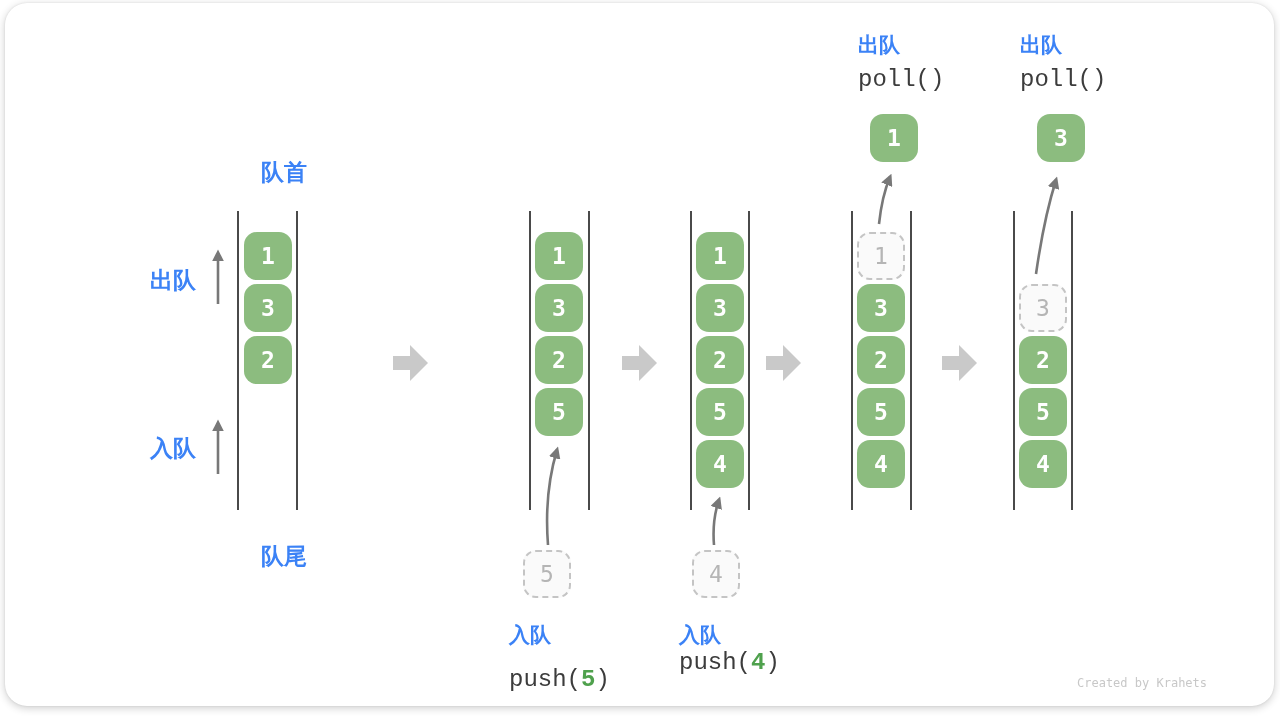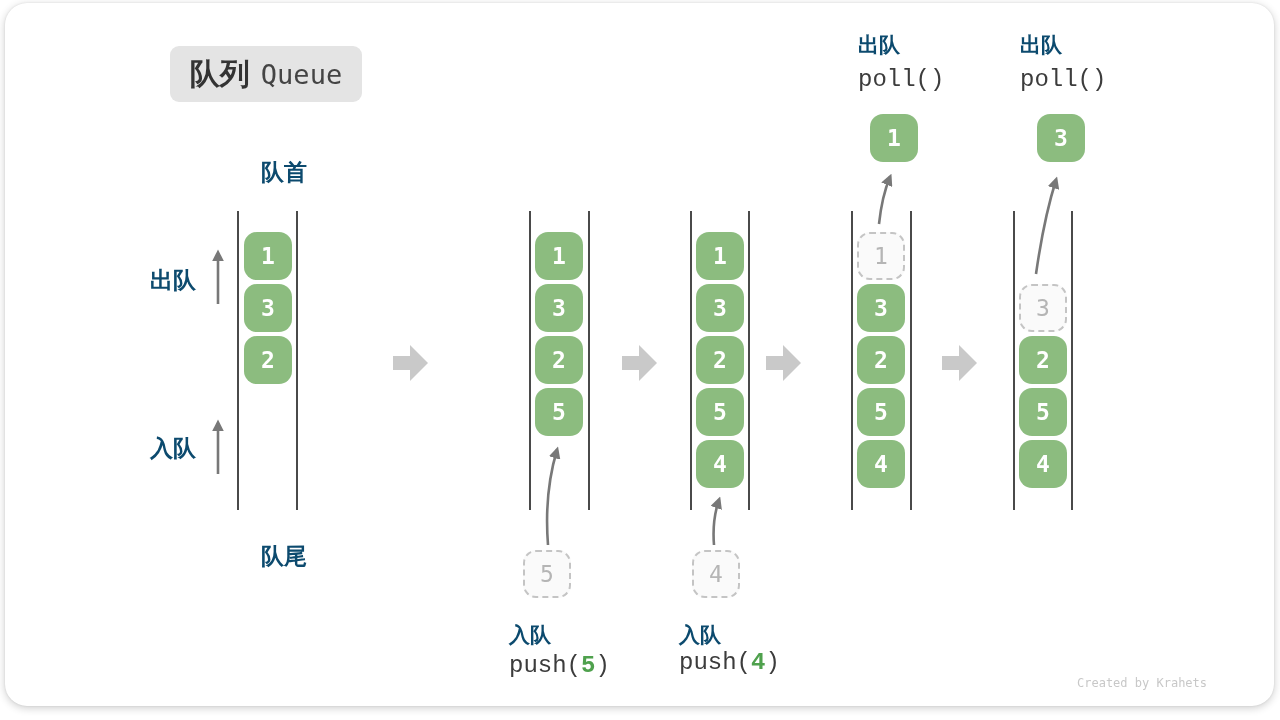--- a/index.html
+++ b/index.html
@@ -5,43 +5,39 @@
   html,body{margin:0;padding:0;background:#ffffff;width:1280px;height:720px;
     font-family:"Liberation Sans", sans-serif;}
   .stage{position:absolute;left:0;top:0;width:1280px;height:720px;}
   .card{position:absolute;left:5px;top:3px;width:1269px;height:703px;background:#ffffff;
     border-radius:22px;box-shadow:0 2px 8px rgba(0,0,0,0.20),0 0 2px rgba(0,0,0,0.10);}
   .abs{position:absolute;}
   .title-badge{position:absolute;left:170px;top:46px;width:192px;height:56px;
     background:#e4e4e4;border-radius:9px;display:flex;align-items:center;justify-content:center;gap:11px;}
   .title-zh{font-size:30px;font-weight:700;color:#333333;}
   .title-en{font-size:27px;color:#444444;font-family:"DejaVu Sans Mono", monospace;}
-  .zh-label{font-size:23px;font-weight:700;color:#0c4a6e;white-space:nowrap;}
+  .zh-label{font-size:23px;font-weight:700;color:#3b82f6;white-space:nowrap;}
   .code{font-family:Liberation Mono, monospace;font-size:24px;color:#3c3c3c;white-space:nowrap;}
   .code .green-digit{color:var(--green_digit);font-weight:700;}
   .rail{position:absolute;top:211px;height:299px;width:2px;background:#4a4a4a;}
   .cell{position:absolute;width:48px;height:48px;border-radius:13px;background:var(--green);
     color:#ffffff;display:flex;align-items:center;justify-content:center;
     font-family:"DejaVu Sans Mono", monospace;font-size:23px;font-weight:700;box-sizing:border-box;}
   .ghost{background:#fafafa;border:2px dashed #c4c4c4;color:#b5b5b5;font-weight:400;}
   .watermark{position:absolute;left:1077px;top:676px;font-family:"DejaVu Sans Mono", monospace;
     font-size:12px;color:#c8c8c8;white-space:nowrap;}
   .center{text-align:right;}
   svg{position:absolute;left:0;top:0;overflow:visible;}
 </style>
 </head>
 <body>
 
 <div class="stage">
   <div class="card"></div>
 
-  <div class="title-badge">
-    <span class="title-zh">队列</span>
-    <span class="title-en">Queue</span>
-  </div>
 
   <div class="abs zh-label center" style="left:227px;top:157px;width:80px;">队首</div>
   <div class="abs zh-label center" style="left:227px;top:541px;width:80px;">队尾</div>
 
   <div class="abs zh-label" style="left:150px;top:265px;">出队</div>
   <div class="abs zh-label" style="left:150px;top:433px;">入队</div>
 
   <svg width="1280" height="720">
     <defs>
       <marker id="ah" viewBox="0 0 10 10" refX="7" refY="5" markerWidth="4.6" markerHeight="4.6" orient="auto-start-reverse">
@@ -108,21 +104,21 @@
     <div class="zh-label" style="font-size:21px;">出队</div>
     <div class="code" style="margin-top:7px;">poll()</div>
   </div>
   <div class="abs" style="left:1020px;top:31px;">
     <div class="zh-label" style="font-size:21px;">出队</div>
     <div class="code" style="margin-top:7px;">poll()</div>
   </div>
 
   <div class="abs" style="left:509px;top:621px;">
     <div class="zh-label" style="font-size:21px;">入队</div>
-    <div class="code" style="margin-top:3px;"><span>push(</span><span class="green-digit">5</span><span>)</span></div>
+    <div class="code" style="margin-top:17px;"><span>push(</span><span class="green-digit">5</span><span>)</span></div>
   </div>
   <div class="abs" style="left:679px;top:621px;">
     <div class="zh-label" style="font-size:21px;">入队</div>
     <div class="code" style=""><span>push(</span><span class="green-digit">4</span><span>)</span></div>
   </div>
 
   <div class="watermark">Created by Krahets</div>
 </div>
 
 </body></html>

